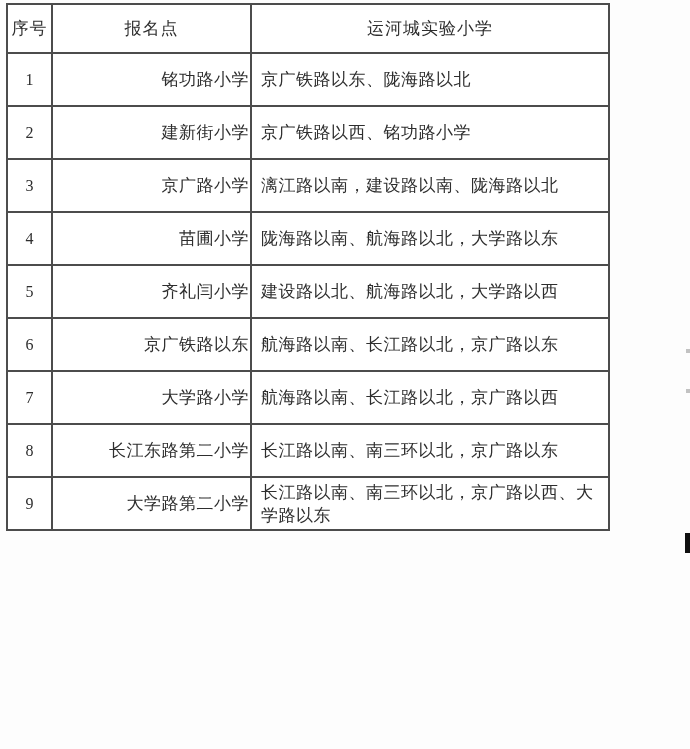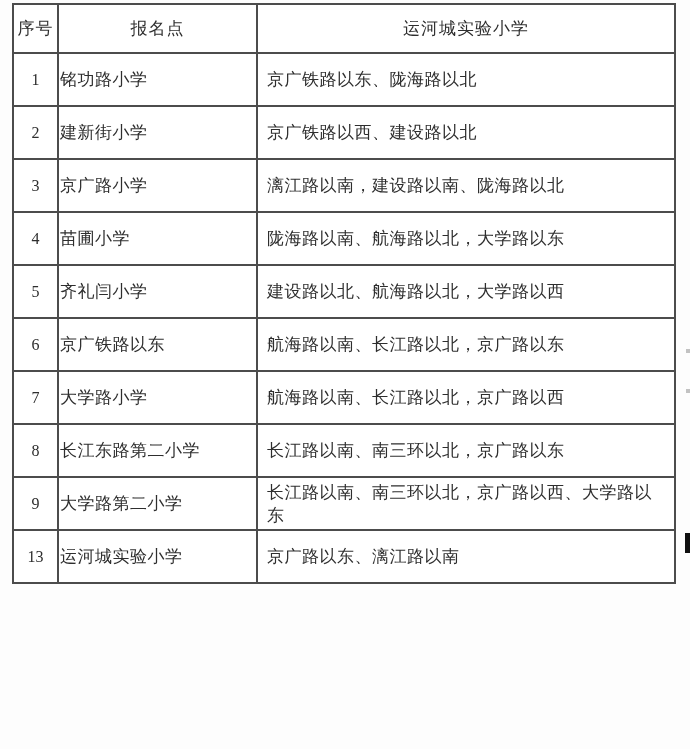--- a/index.html
+++ b/index.html
@@ -7,23 +7,23 @@
     width: 690px;
     height: 749px;
     background: #fdfdfd;
     position: relative;
     overflow: hidden;
     font-family: "Liberation Serif", "DejaVu Serif", serif;
   }
   .page { position: absolute; inset: 0; }
   table.doc-table {
     position: absolute;
-    left: 12px;
+    left: 6px;
     top: 3px;
-    width: 664px;
+    width: 604px;
     border-collapse: collapse;
     table-layout: fixed;
     color: #2e2e2e;
     background: #14b8a6;
   }
   .doc-table col.c1 { width: 45px; }
   .doc-table col.c2 { width: 199px; }
   .doc-table col.c3 { width: auto; }
   .doc-table th, .doc-table td {
     border: 2px solid #4c4c4c;
@@ -37,21 +37,21 @@
   .doc-table th {
     font-size: 17px;
     text-align: center;
     letter-spacing: 1px;
   }
   .doc-table td.no {
     text-align: center;
     font-size: 16px;
   }
   .doc-table td.school {
-    text-align: left;
+    text-align: right;
     font-size: 17px;
     letter-spacing: 0.5px;
     font-family: Liberation Mono, monospace;
   }
   .doc-table td.range {
     text-align: left;
     padding: 0 6px 0 9px;
     font-size: 17px;
     letter-spacing: 0.5px;
   }
@@ -79,21 +79,21 @@
     </thead>
     <tbody>
         <tr>
           <td class="no">1</td>
           <td class="school">铭功路小学</td>
           <td class="range">京广铁路以东、陇海路以北</td>
         </tr>
         <tr>
           <td class="no">2</td>
           <td class="school">建新街小学</td>
-          <td class="range">京广铁路以西、建设路以北</td>
+          <td class="range">京广铁路以西、铭功路小学</td>
         </tr>
         <tr>
           <td class="no">3</td>
           <td class="school">京广路小学</td>
           <td class="range">漓江路以南，建设路以南、陇海路以北</td>
         </tr>
         <tr>
           <td class="no">4</td>
           <td class="school">苗圃小学</td>
           <td class="range">陇海路以南、航海路以北，大学路以东</td>
@@ -116,23 +116,18 @@
         <tr>
           <td class="no">8</td>
           <td class="school">长江东路第二小学</td>
           <td class="range">长江路以南、南三环以北，京广路以东</td>
         </tr>
         <tr>
           <td class="no">9</td>
           <td class="school">大学路第二小学</td>
           <td class="range">长江路以南、南三环以北，京广路以西、大学路以东</td>
         </tr>
-        <tr>
-          <td class="no">13</td>
-          <td class="school">运河城实验小学</td>
-          <td class="range">京广路以东、漓江路以南</td>
-        </tr>
       </tbody>
   </table>
   <div class="artifact artifact-blob"></div>
   <div class="artifact artifact-tick1"></div>
   <div class="artifact artifact-tick2"></div>
 </div>
 
 </body></html>

